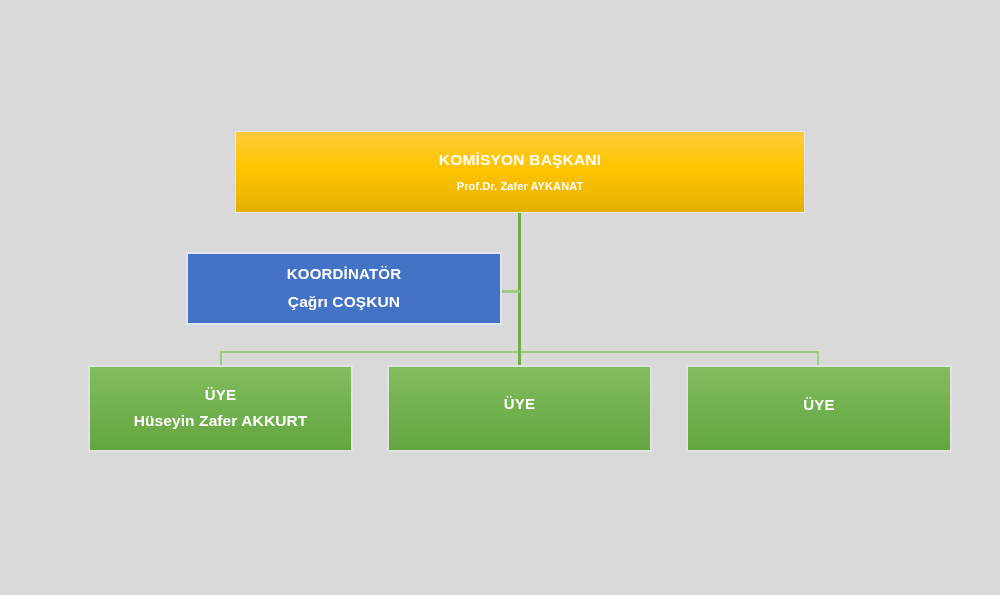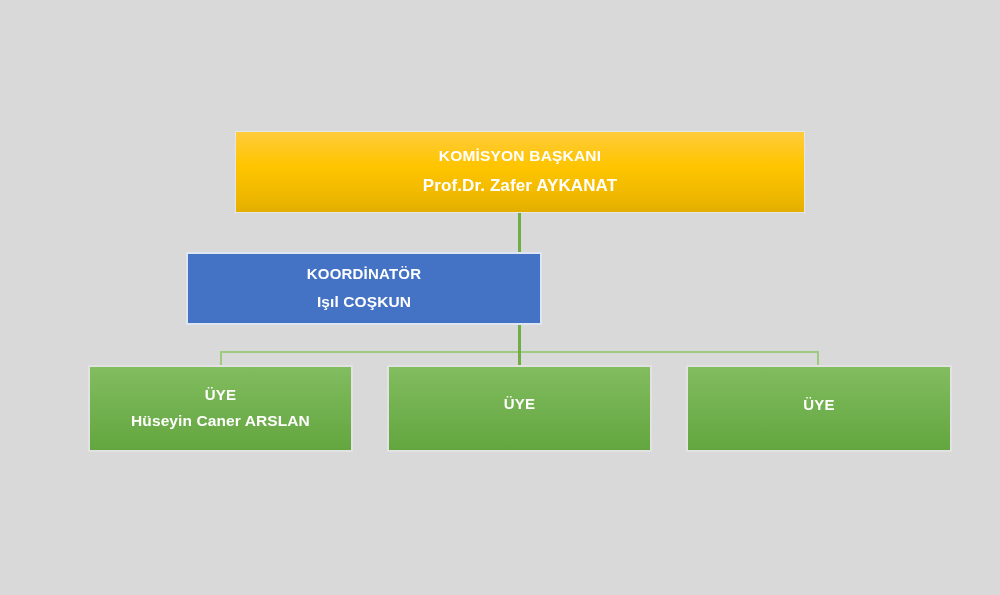--- a/index.html
+++ b/index.html
@@ -82,26 +82,26 @@
 
   .node-chief {
     left: 235px;
     top: 131px;
     width: 570px;
     height: 82px;
     background: linear-gradient(180deg, #ffcb3c 0%, #ffc500 42%, #f0b900 78%, #e3ae00 100%);
     border: 1px solid #e6e6e6;
   }
   .node-chief .role { font-size: 15.5px; margin-bottom: 10px; }
-  .node-chief .person { font-size: 17px; }
+  .node-chief .person { font-size: 11px; }
 
   .node-coordinator {
     left: 186px;
     top: 252px;
-    width: 356px;
+    width: 316px;
     height: 73px;
     background: #4472c4;
     border: 2px solid #dfe6f3;
   }
 
   .node-member {
     top: 365px;
     height: 87px;
     background: linear-gradient(180deg, #82bd5f 0%, #74b251 45%, #63a63f 100%);
     border: 2px solid #e2e2e2;
@@ -125,26 +125,26 @@
   <div class="conn-drop conn-drop-2"></div>
   <div class="conn-drop conn-drop-3"></div>
 
   <div class="node node-chief">
     <span class="role">KOMİSYON BAŞKANI</span>
     <span class="person">Prof.Dr. Zafer AYKANAT</span>
   </div>
 
   <div class="node node-coordinator">
     <span class="role">KOORDİNATÖR</span>
-    <span class="person">Işıl COŞKUN</span>
+    <span class="person">Çağrı COŞKUN</span>
   </div>
 
   <div class="node node-member node-member-1">
     <span class="role">ÜYE</span>
-    <span class="person">Hüseyin Caner ARSLAN</span>
+    <span class="person">Hüseyin Zafer AKKURT</span>
   </div>
 
   <div class="node node-member node-member-2">
     <span class="role">ÜYE</span>
   </div>
 
   <div class="node node-member node-member-3">
     <span class="role">ÜYE</span>
   </div>
 

